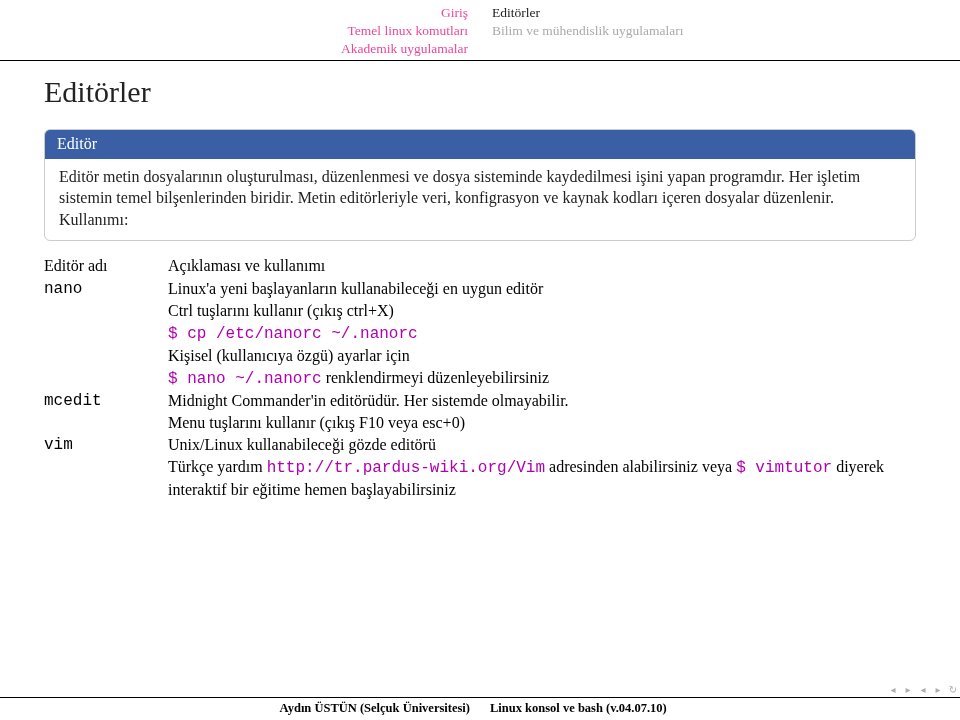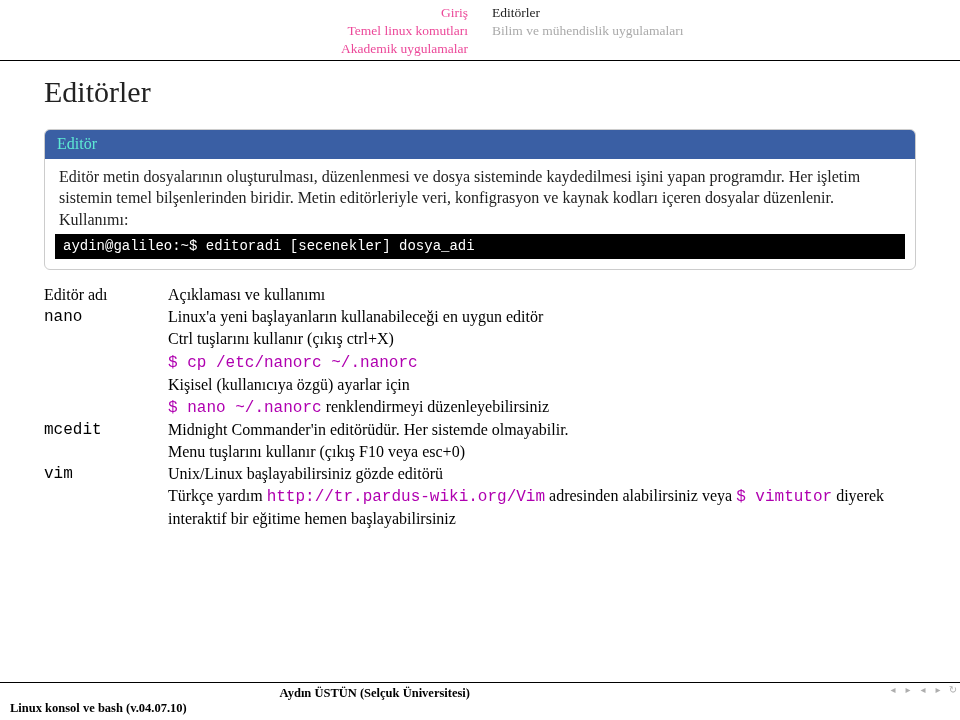--- a/index.html
+++ b/index.html
@@ -4,29 +4,29 @@
 <style>
   * { box-sizing: border-box; margin: 0; padding: 0; }
   body { width: 960px; height: 720px; font-family: Georgia, 'Times New Roman', serif; background: #fff; position: relative; overflow: hidden; }
   .tt { font-family: 'Courier New', monospace; }
   .header { display: flex; font-size: 13.5px; line-height: 1.35; padding: 4px 0 1px 0; border-bottom: 1px solid #000; }
   .hleft { width: 50%; text-align: right; padding-right: 12px; color: #ec4899; }
   .hright { width: 50%; text-align: left; padding-left: 12px; color: #aaa; }
   .hright .active { color: #222; }
   .pgtitle { font-size: 30px; color: #222; padding: 14px 0 20px 44px; }
   .block { margin: 0 44px 14px 44px; border: 1px solid #ccc; border-radius: 6px; overflow: hidden; }
-  .block-title { background: #3a5fa4; color: #5eead4; font-size: 16px; padding: 5px 12px; border-bottom: 1px solid #3a5fa4; }
+  .block-title { background: #3a5fa4; color: #ffffff; font-size: 16px; padding: 5px 12px; border-bottom: 1px solid #3a5fa4; }
   .block-body { padding: 7px 14px 10px 14px; font-size: 16px; line-height: 1.35; color: #222; }
   .term { background: #000; color: #fff; font-family: 'Courier New', monospace; font-size: 14px; padding: 3px 8px; margin: 4px -4px 0 -4px; white-space: nowrap; overflow: hidden; }
   .table { margin: 4px 44px; font-size: 16px; line-height: 1.38; }
   .row { display: flex; }
   .c1 { width: 124px; padding-right: 8px; flex-shrink: 0; }
   .c2 { flex: 1; }
   .magenta { color: #b000b0; font-family: 'Courier New', monospace; }
-  .foot { position: absolute; bottom: 0; left: 0; right: 0; border-top: 1px solid #000; font-size: 12.5px; padding: 3px 0 4px 0; display: flex; flex-direction: column; }
+  .foot { position: absolute; bottom: 0; left: 0; right: 0; border-top: 1px solid #000; font-size: 12.5px; padding: 3px 0 4px 0; display: flex; }
   .fleft { width: 50%; text-align: right; padding-right: 10px; font-weight: bold; }
   .fright { width: 50%; text-align: left; padding-left: 10px; font-weight: bold; }
   .nav { position: absolute; right: 0; bottom: 22px; height: 16px; display: flex; align-items: center; gap: 1px; }
   .nav span { display: inline-block; width: 14px; height: 14px; font-size: 10px; text-align: center; line-height: 14px; color: #777; opacity: .6; }
 </style>
 </head>
 <body>
 
 <div class="header">
   <div class="hleft">
@@ -39,21 +39,20 @@
     <div>Bilim ve mühendislik uygulamaları</div>
   </div>
 </div>
 
 <div class="pgtitle">Editörler</div>
 
 <div class="block">
   <div class="block-title">Editör</div>
   <div class="block-body">
     <span>Editör metin dosyalarının oluşturulması, düzenlenmesi ve dosya sisteminde kaydedilmesi işini yapan programdır. Her işletim sistemin temel bilşenlerinden biridir. Metin editörleriyle veri, konfigrasyon ve kaynak kodları içeren dosyalar düzenlenir. Kullanımı:</span>
-    <div class="term">aydin@galileo:~$ editoradi [secenekler] dosya_adi</div>
   </div>
 </div>
 
 <div class="table">
   <div class="row">
     <div class="c1">Editör adı</div>
     <div class="c2">Açıklaması ve kullanımı</div>
   </div>
   <div class="row">
     <div class="c1 tt">nano</div>
@@ -68,21 +67,21 @@
   <div class="row">
     <div class="c1 tt">mcedit</div>
     <div class="c2">
       <div>Midnight Commander'in editörüdür. Her sistemde olmayabilir.</div>
       <div>Menu tuşlarını kullanır (çıkış F10 veya esc+0)</div>
     </div>
   </div>
   <div class="row">
     <div class="c1 tt">vim</div>
     <div class="c2">
-      <div>Unix/Linux başlayabilirsiniz gözde editörü</div>
+      <div>Unix/Linux kullanabileceği gözde editörü</div>
       <div>
         <span>Türkçe yardım </span><span class="magenta">http://tr.pardus-wiki.org/Vim</span><span> adresinden alabilirsiniz veya </span><span class="magenta">$ vimtutor</span><span> diyerek interaktif bir eğitime hemen başlayabilirsiniz</span>
       </div>
     </div>
   </div>
 </div>
 
 <div class="nav">
   <span>◂</span>
   <span>▸</span>

